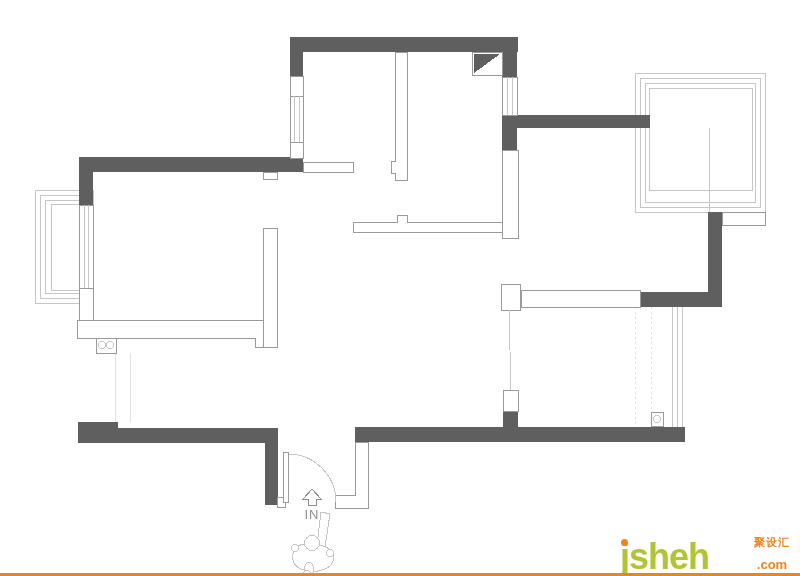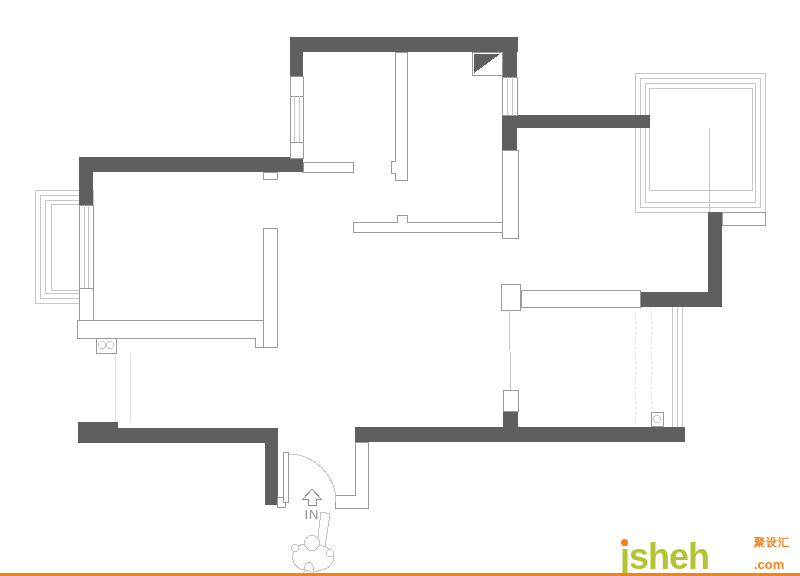--- a/index.html
+++ b/index.html
@@ -37,21 +37,21 @@
     line-height:1;user-select:none;
   }
   .logo-main{
     position:relative;font-size:36px;font-weight:bold;color:var(--brand-green);
     letter-spacing:-1px;line-height:0.78;
   }
   .logo-dot{
     position:absolute;left:1px;top:-4px;width:7px;height:7px;border-radius:50%;
     background:var(--brand-orange);
   }
-  .logo-side{display:flex;flex-direction:column;align-items:flex-start;margin-left:1px;padding-left:44px;}
+  .logo-side{display:flex;flex-direction:column;align-items:center;margin-left:1px;padding-left:44px;}
   .logo-cjk{font-size:11px;font-weight:bold;color:var(--brand-orange);letter-spacing:1px;}
   .logo-com{font-size:13px;font-weight:bold;color:var(--brand-orange);margin-top:10px;}
   .bottom-bar{
     position:absolute;left:0;right:0;bottom:0;height:3px;background:var(--brand-orange);
   }
 </style>
 </head>
 <body>
 
 <div class="stage">

